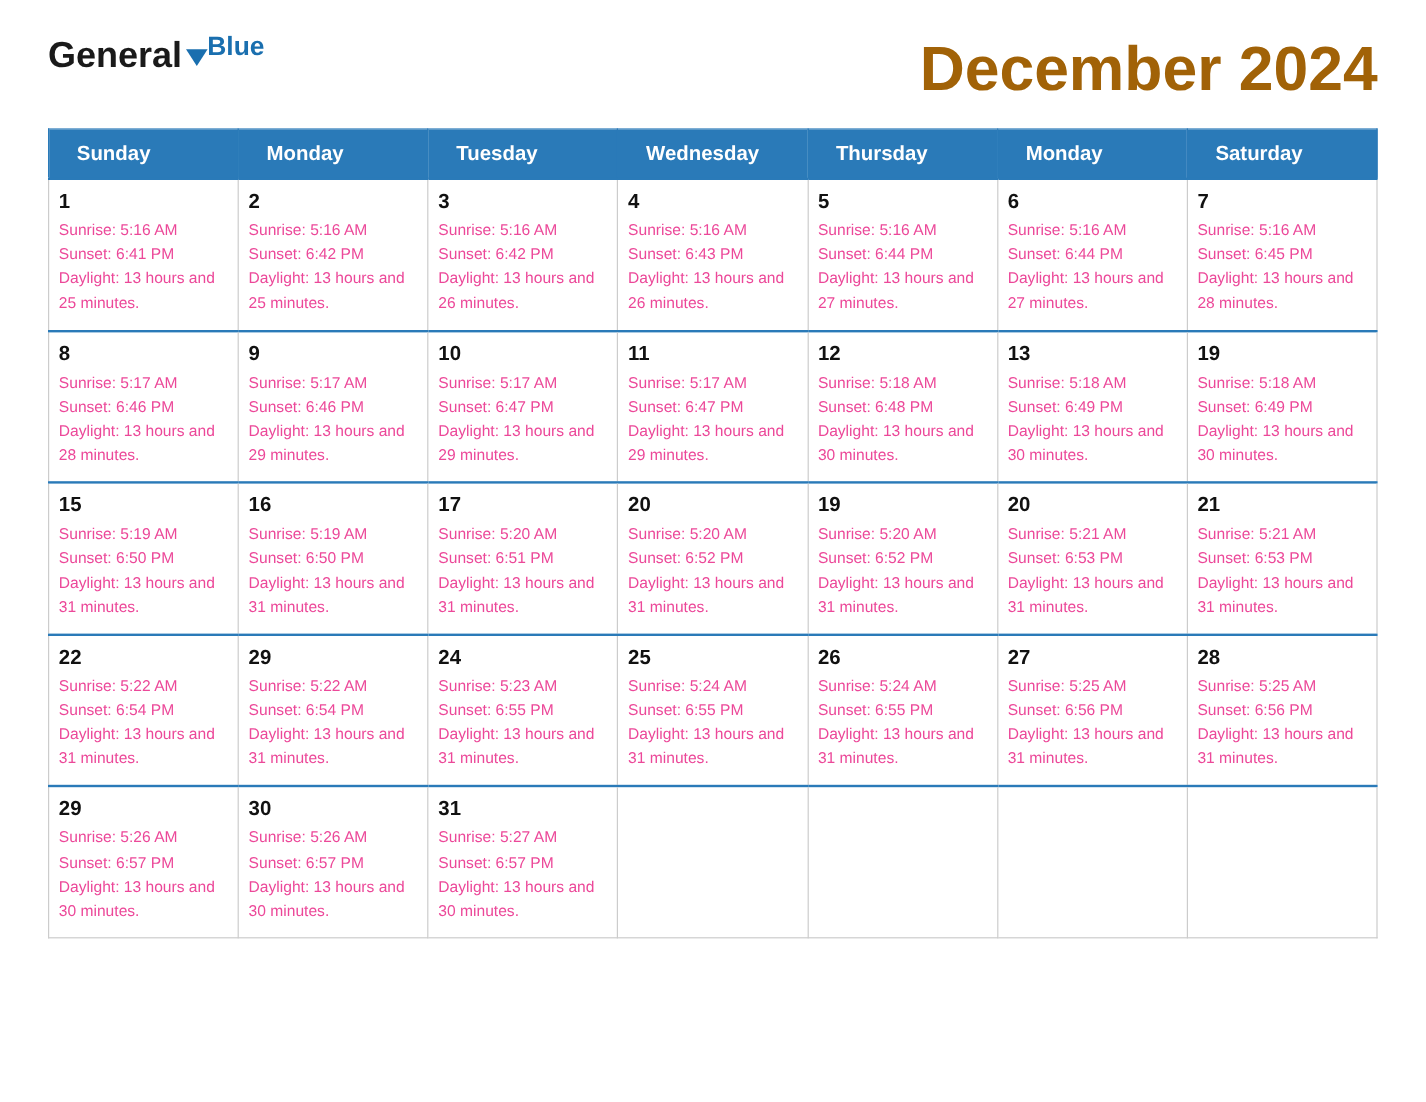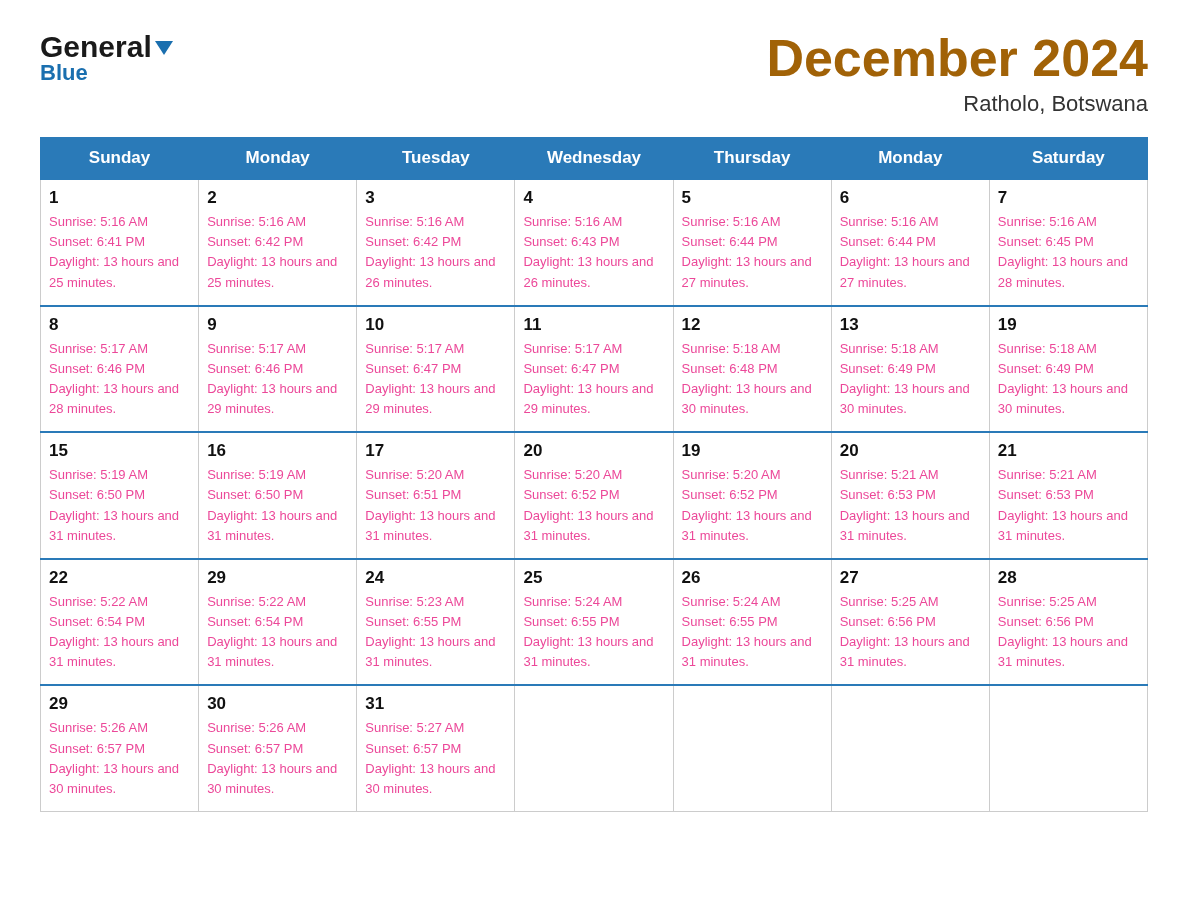--- a/index.html
+++ b/index.html
@@ -11,21 +11,21 @@
       min-height: 918px;
     }
     .header {
       display: flex;
       justify-content: space-between;
       align-items: flex-start;
       margin-bottom: 20px;
     }
     .logo {
       display: flex;
-      flex-direction: column;
+      flex-direction: row;
       align-items: flex-start;
     }
     .logo-line1 {
       display: flex;
       align-items: center;
       font-size: 30px;
       font-weight: bold;
     }
     .logo-line2 {
       color: #1a6faf;
@@ -51,21 +51,21 @@
       width: 100%;
       border-collapse: collapse;
       table-layout: fixed;
     }
     thead tr th {
       background-color: #2a7ab8;
       color: #fff;
       padding: 10px 23px;
       font-size: 17px;
       font-weight: bold;
-      text-align: center;
+      text-align: left;
       border: 1px solid #2a7ab8;
     }
     tbody tr td {
       vertical-align: top;
       padding: 8px 8px 12px 8px;
       border: 1px solid #ccc;
       border-top: 2px solid #2a7ab8;
       font-size: 13px;
       color: #333;
       height: 110px;
@@ -92,21 +92,20 @@
 <div class="header">
   <div class="logo">
     <div class="logo-line1">
       <span style="color:#1a1a1a;font-size:30px;font-weight:bold;">General</span>
       <span style="display:inline-block;width:0;height:0;border-left:9px solid transparent;border-right:9px solid transparent;border-top:14px solid #1a6faf;margin-left:3px;margin-bottom:-2px;"></span>
     </div>
     <div class="logo-line2">Blue</div>
   </div>
   <div class="title-block">
     <div class="month-title">December 2024</div>
-    <div class="location">Ratholo, Botswana</div>
   </div>
 </div>
 
 <table>
   <thead>
     <tr id="weekday-header">
     <th>Sunday</th>
         <th>Monday</th>
         <th>Tuesday</th>
         <th>Wednesday</th>

